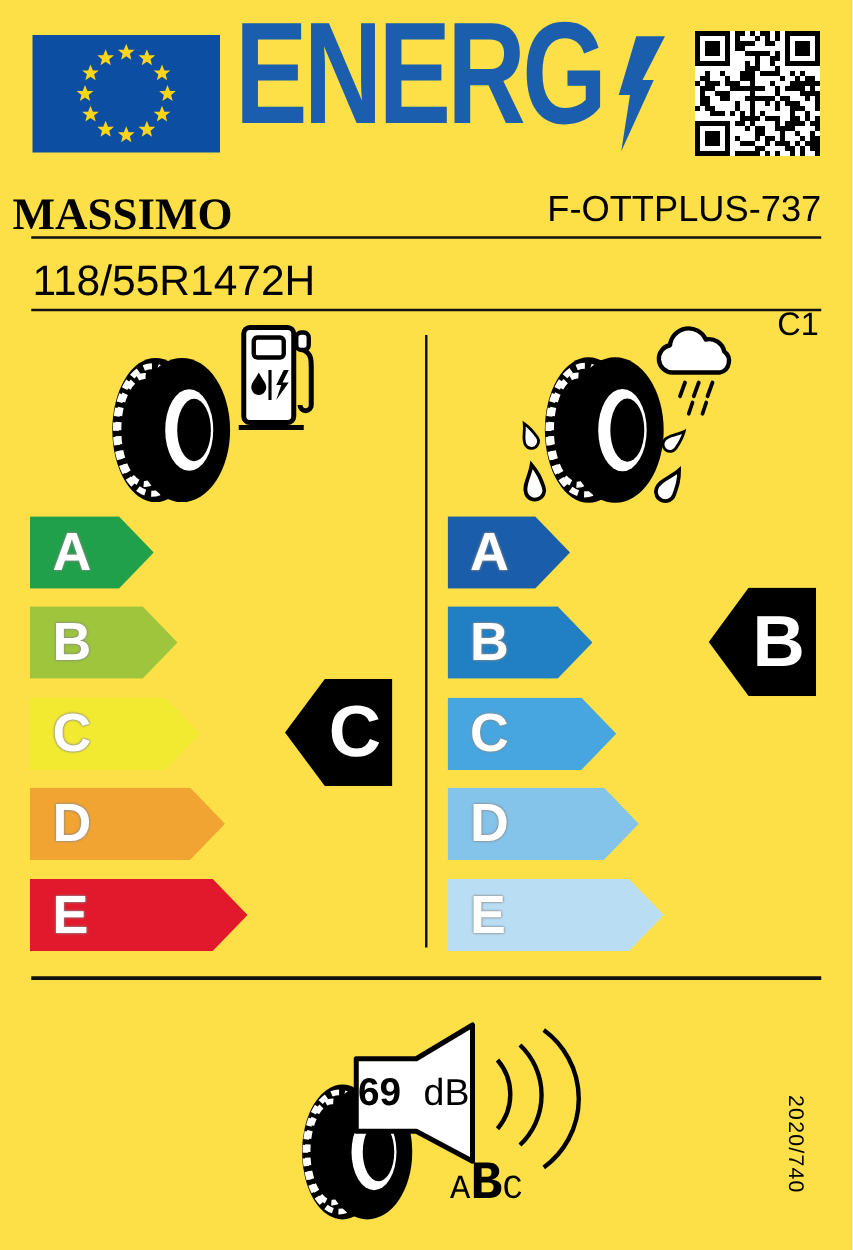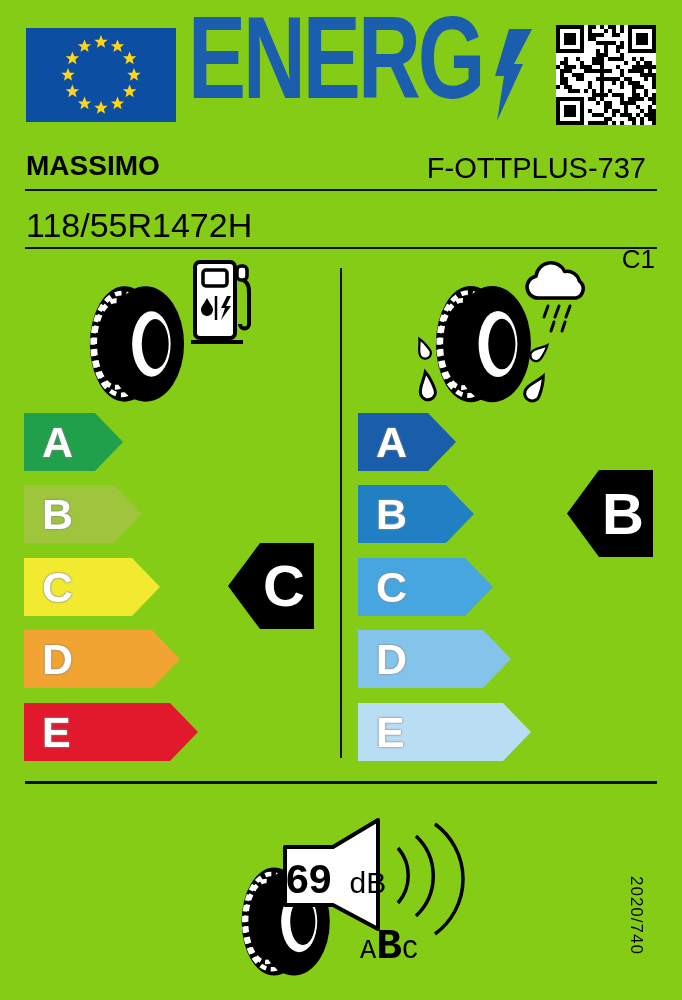--- a/index.html
+++ b/index.html
@@ -1,25 +1,25 @@
 <!DOCTYPE html>
 <html><head>
 <meta charset="utf-8">
 <style>
   html,body{margin:0;padding:0;background:#fff;}
-  #label{position:relative;width:682px;height:1000px;background:#84cc16;overflow:hidden;
+  #label{position:relative;width:682px;height:1000px;background:#fde047;overflow:hidden;
          font-family:"Liberation Sans",sans-serif;color:#000;}
 
   
   #energ-word{position:absolute;left:188px;top:0px;font-size:116px;line-height:116px;
     font-weight:bold;color:#1b5ead;transform:scaleX(0.75);transform-origin:left top;
     letter-spacing:-4px;}
   
-  .brand{position:absolute;left:26px;top:150px;font-size:28px;font-weight:bold;}
-  .model{position:absolute;right:36px;top:152px;font-size:29px;}
+  .brand{position:absolute;left:10px;top:150px;font-size:36px;font-weight:bold;font-family:Liberation Serif, serif;}
+  .model{position:absolute;right:25px;top:152px;font-size:29px;}
   .tsize{position:absolute;left:26px;top:206px;font-size:34px;}
   .tclass{position:absolute;right:27px;top:216px;font-size:26px;margin-top:28px;}
   .hline{position:absolute;left:25px;width:632px;height:2px;background:#111;}
   #line1{top:189px;}
   #line2{top:247px;}
   #line3{top:781px;height:3px;}
   #vdivider{position:absolute;left:340px;top:268px;width:2px;height:490px;background:#111;}
 
   
   .arrow{position:absolute;height:58px;display:flex;align-items:center;
@@ -31,21 +31,21 @@
   .r0{top:413px;} .r1{top:485px;} .r2{top:558px;} .r3{top:630px;} .r4{top:703px;}
 
   .indicator{position:absolute;background:#000;display:flex;align-items:center;justify-content:center;
     clip-path:polygon(32px 0, 100% 0, 100% 100%, 32px 100%, 0 50%);}
   .indicator span{color:#fff;font-weight:bold;font-size:58px;line-height:1;padding-left:26px;}
   #fuel-indicator{left:228px;top:543px;width:86px;height:86px;}
   #wet-indicator{left:567px;top:470px;width:86px;height:87px;}
 
   
   #noise-value{position:absolute;left:286px;top:856px;width:90px;text-align:center;white-space:nowrap;}
-  #noise-value .num{font-size:41px;font-weight:bold;}
+  #noise-value .num{font-size:31px;font-weight:bold;}
   #noise-value .unit{font-size:30px;margin-left:18px;}
   #noise-abc{position:absolute;left:360px;top:925px;white-space:nowrap;line-height:1;font-family:Liberation Mono, monospace;}
   #noise-abc .na,#noise-abc .nc{font-size:27px;}
   #noise-abc .nb{font-size:43px;font-weight:bold;}
 
   #regulation{position:absolute;left:626px;top:876px;writing-mode:vertical-rl;
     font-size:17px;letter-spacing:1px;}
 
   svg{position:absolute;overflow:visible;}
   .outline{fill:#fff;stroke:#000;stroke-linejoin:round;}

